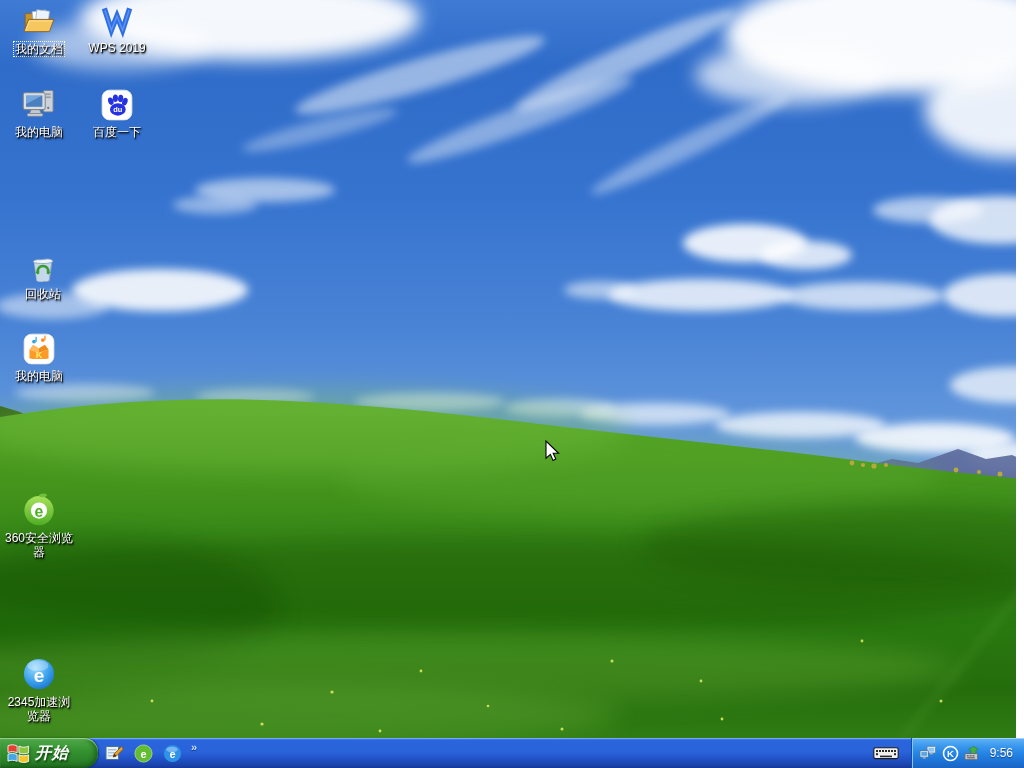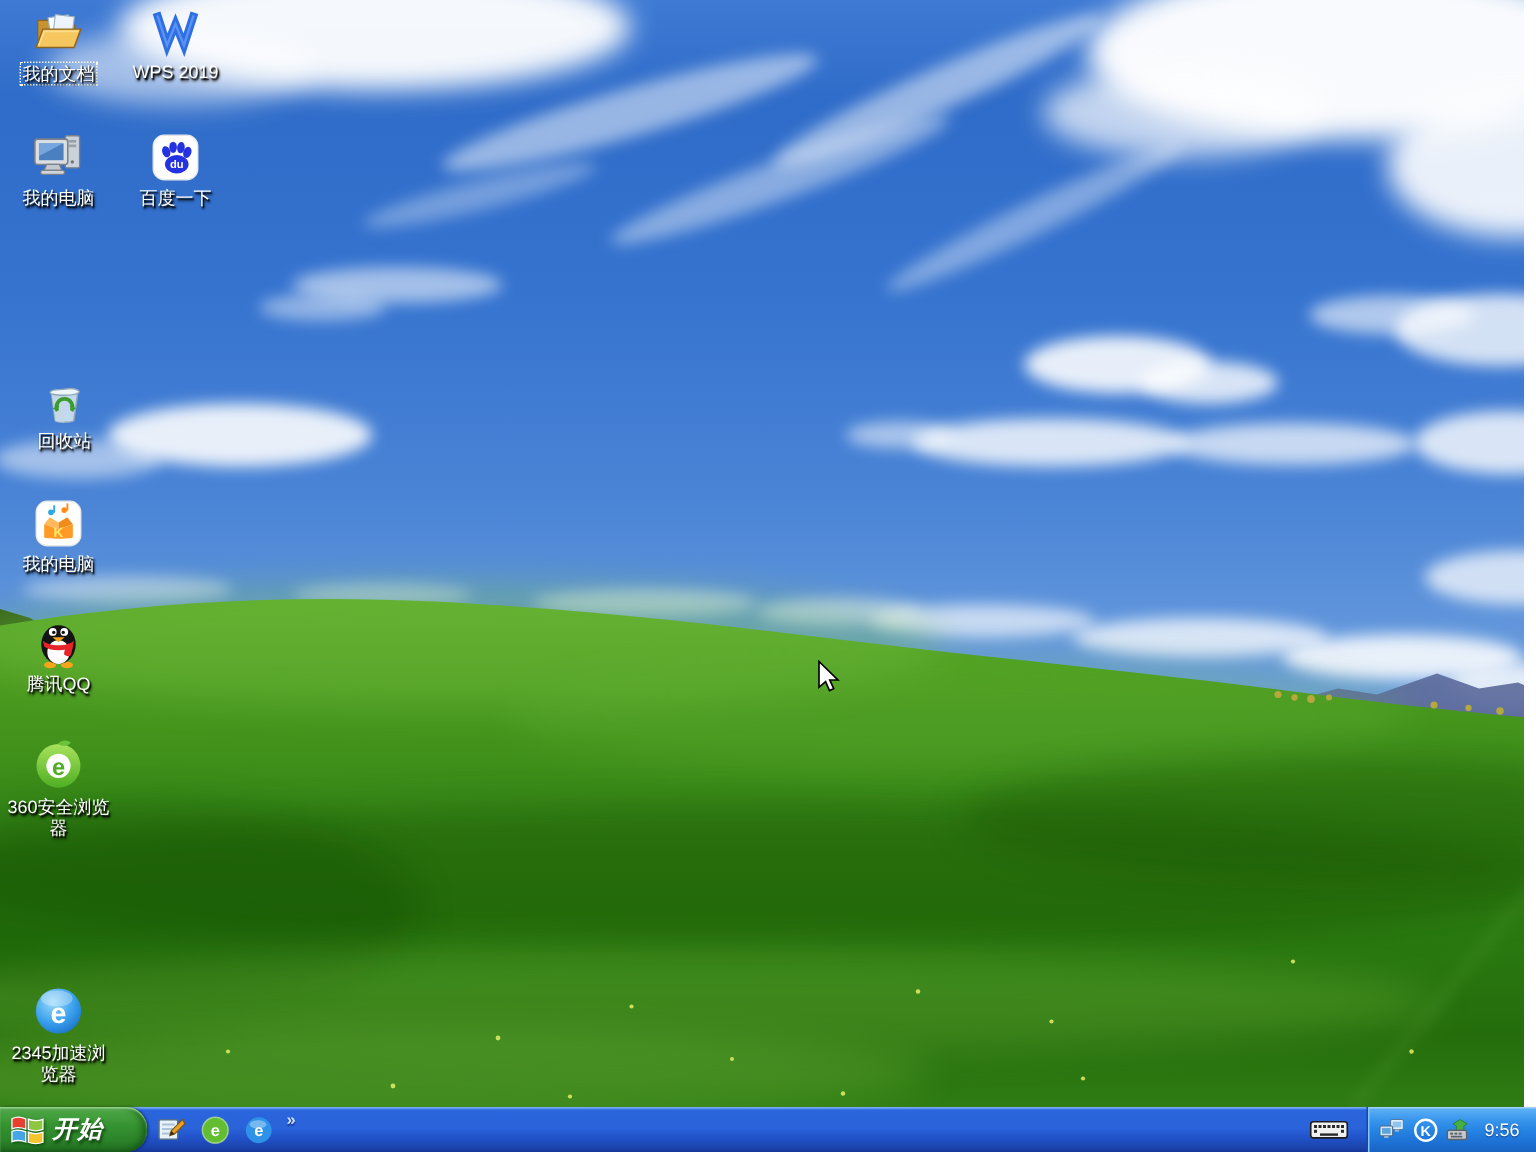--- a/index.html
+++ b/index.html
@@ -229,38 +229,20 @@
         <circle cx="11.3" cy="9" r="1.8" fill="#2ea8e0"></circle>
           <rect x="12.7" y="4.6" width="1.2" height="4.6" fill="#2ea8e0"></rect>
         <circle cx="19.6" cy="7.6" r="1.8" fill="#ff8c1a"></circle>
           <rect x="21" y="3.4" width="1.2" height="4.4" fill="#ff8c1a"></rect>
         <text x="16" y="24.6" text-anchor="middle" font-size="8.5" font-weight="bold" fill="#ffec6a">K</text>
       </svg>
     </div>
     <div class="lbl">我的电脑</div>
   </div>
 
-  <div class="dicon" style="left:0;top:408px">
-    <div class="art">
-      <svg width="36" height="36" viewBox="0 0 32 32">
-        <ellipse cx="11" cy="29.6" rx="3.6" ry="1.9" fill="#f7a51b"></ellipse>
-        <ellipse cx="21" cy="29.6" rx="3.6" ry="1.9" fill="#f7a51b"></ellipse>
-        <ellipse cx="16" cy="17.5" rx="10.2" ry="11.5" fill="#141414"></ellipse>
-        <ellipse cx="16" cy="22" rx="6.6" ry="7" fill="#ffffff"></ellipse>
-        <circle cx="12.6" cy="10" r="2.3" fill="#ffffff"></circle>
-        <circle cx="19.4" cy="10" r="2.3" fill="#ffffff"></circle>
-        <circle cx="13.2" cy="10.3" r="1" fill="#141414"></circle>
-        <circle cx="18.8" cy="10.3" r="1" fill="#141414"></circle>
-        <polygon points="12.4,13.2 19.6,13.2 16,16.2" fill="#f7a51b"></polygon>
-        <path d="M6.8,15.2 C10.6,18.8 21.4,18.8 25.2,15.2 L24.4,18.8 C20.4,21.6 11.6,21.6 7.6,18.8 Z" fill="#e6252b"></path>
-        <rect x="19.8" y="17.2" width="4.2" height="7.2" rx="1.6" fill="#e6252b" transform="rotate(14 21.9 20.8)"></rect>
-      </svg>
-    </div>
-    <div class="lbl">腾讯QQ</div>
-  </div>
 
   <div class="dicon" style="left:0;top:490px">
     <div class="art">
       <svg width="36" height="36" viewBox="0 0 32 32">
         <defs>
           <linearGradient id="grn360" x1="0" y1="0" x2="0" y2="1">
             <stop offset="0" stop-color="#a8e25c"></stop>
               <stop offset="1" stop-color="#4fae23"></stop>
           </linearGradient>
         </defs>

